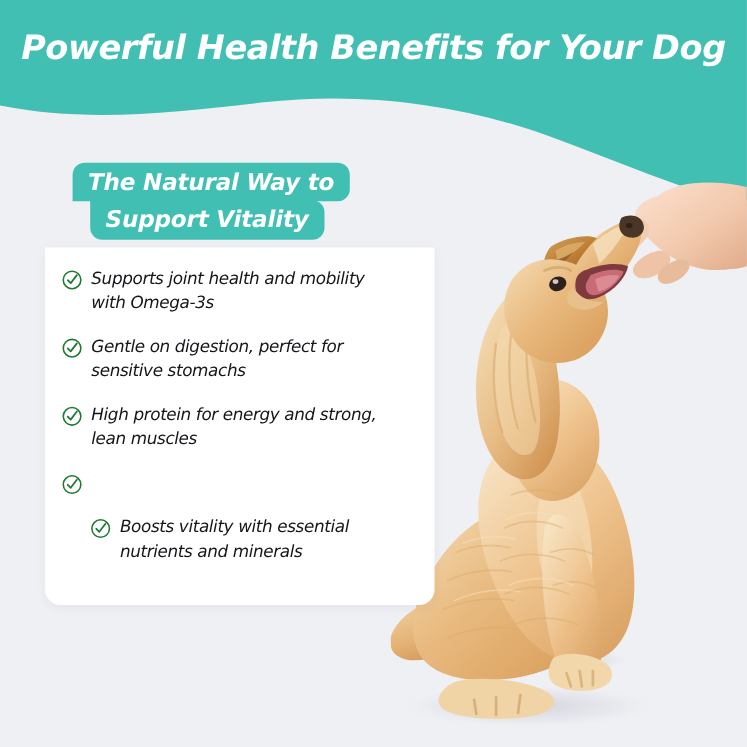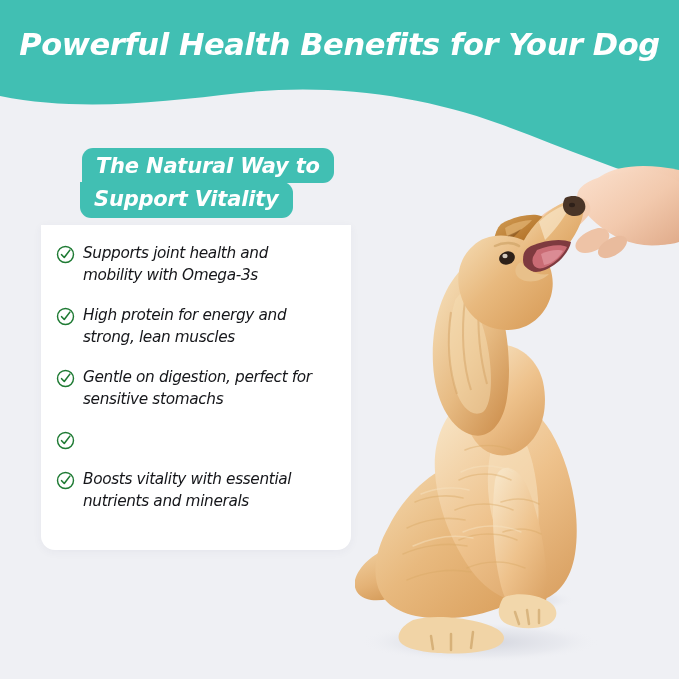--- a/index.html
+++ b/index.html
@@ -53,21 +53,21 @@
     left: 355px; top: 150px;
     width: 324px; height: 529px;
     z-index: 2;
     overflow: hidden;
   }
   .photo-area svg { display: block; }
 
   
   .badge {
     position: absolute;
-    left: 16px; top: 148px;
+    left: 0; top: 148px;
     width: 400px;
     z-index: 6;
     text-align: right;
   }
   .badge-line {
     display: block;
     background: #41bfb3;
     color: #ffffff;
     font-family: "DejaVu Sans", sans-serif;
     font-weight: bold;
@@ -75,46 +75,46 @@
     letter-spacing: -0.2px;
     white-space: nowrap;
     width: max-content;
   }
   .badge-line-1 {
     margin-left: 66px;
     border-radius: 11px 11px 11px 0;
     padding: 6px 14px 5px 14px;
   }
   .badge-line-2 {
-    margin-left: 64px;
+    margin-left: 82px;
     margin-top: -1px;
     border-radius: 0 11px 11px 11px;
     padding: 5px 14px 7px 14px;
   }
 
   
   .card {
     position: absolute;
     left: 41px; top: 225px;
-    width: 310px;
+    width: 354px;
     min-height: 325px;
     background: #ffffff;
     border-radius: 0 0 14px 14px;
     z-index: 5;
     padding: 17px 12px 20px 0;
     box-sizing: border-box;
     box-shadow: 0 2px 10px rgba(60,60,90,0.05);
   }
   .benefit {
     display: flex;
     align-items: flex-start;
     padding: 0 16px 0 15px;
     margin-bottom: 18px;
   }
-  .benefit:last-child { margin-bottom: 0; }
+  .benefit:last-child { margin-bottom: 0; margin-left: 26px; }
   .check-icon {
     flex: 0 0 auto;
     width: 19px; height: 19px;
     margin-top: 3px;
     margin-right: 8px;
   }
   .check-icon svg { display: block; width: 19px; height: 19px; }
   .benefit-text {
     font-family: "DejaVu Sans", sans-serif;
     font-size: 15.3px;
@@ -323,40 +323,40 @@
       <span class="benefit-text">Supports joint health and mobility with Omega-3s</span>
     </div>
 
     <div class="benefit">
       <span class="check-icon">
         <svg viewBox="0 0 20 20" xmlns="http://www.w3.org/2000/svg">
           <circle cx="10" cy="10" r="8.4" fill="none" stroke="#1e7a33" stroke-width="1.5"></circle>
           <path d="M5.9 10.2 L8.7 13.1 L14.6 5.4" fill="none" stroke="#1e7a33" stroke-width="1.7" stroke-linecap="round" stroke-linejoin="round"></path>
         </svg>
       </span>
+      <span class="benefit-text">Gentle on digestion, perfect for sensitive stomachs</span>
+    </div>
+
+    <div class="benefit">
+      <span class="check-icon">
+        <svg viewBox="0 0 20 20" xmlns="http://www.w3.org/2000/svg">
+          <circle cx="10" cy="10" r="8.4" fill="none" stroke="#1e7a33" stroke-width="1.5"></circle>
+          <path d="M5.9 10.2 L8.7 13.1 L14.6 5.4" fill="none" stroke="#1e7a33" stroke-width="1.7" stroke-linecap="round" stroke-linejoin="round"></path>
+        </svg>
+      </span>
       <span class="benefit-text">High protein for energy and strong, lean muscles</span>
     </div>
 
     <div class="benefit">
       <span class="check-icon">
         <svg viewBox="0 0 20 20" xmlns="http://www.w3.org/2000/svg">
           <circle cx="10" cy="10" r="8.4" fill="none" stroke="#1e7a33" stroke-width="1.5"></circle>
           <path d="M5.9 10.2 L8.7 13.1 L14.6 5.4" fill="none" stroke="#1e7a33" stroke-width="1.7" stroke-linecap="round" stroke-linejoin="round"></path>
         </svg>
       </span>
-      <span class="benefit-text">Gentle on digestion, perfect for sensitive stomachs</span>
-    </div>
-
-    <div class="benefit">
-      <span class="check-icon">
-        <svg viewBox="0 0 20 20" xmlns="http://www.w3.org/2000/svg">
-          <circle cx="10" cy="10" r="8.4" fill="none" stroke="#1e7a33" stroke-width="1.5"></circle>
-          <path d="M5.9 10.2 L8.7 13.1 L14.6 5.4" fill="none" stroke="#1e7a33" stroke-width="1.7" stroke-linecap="round" stroke-linejoin="round"></path>
-        </svg>
-      </span>
     </div>
 
     <div class="benefit">
       <span class="check-icon">
         <svg viewBox="0 0 20 20" xmlns="http://www.w3.org/2000/svg">
           <circle cx="10" cy="10" r="8.4" fill="none" stroke="#1e7a33" stroke-width="1.5"></circle>
           <path d="M5.9 10.2 L8.7 13.1 L14.6 5.4" fill="none" stroke="#1e7a33" stroke-width="1.7" stroke-linecap="round" stroke-linejoin="round"></path>
         </svg>
       </span>
       <span class="benefit-text">Boosts vitality with essential nutrients and minerals</span>

